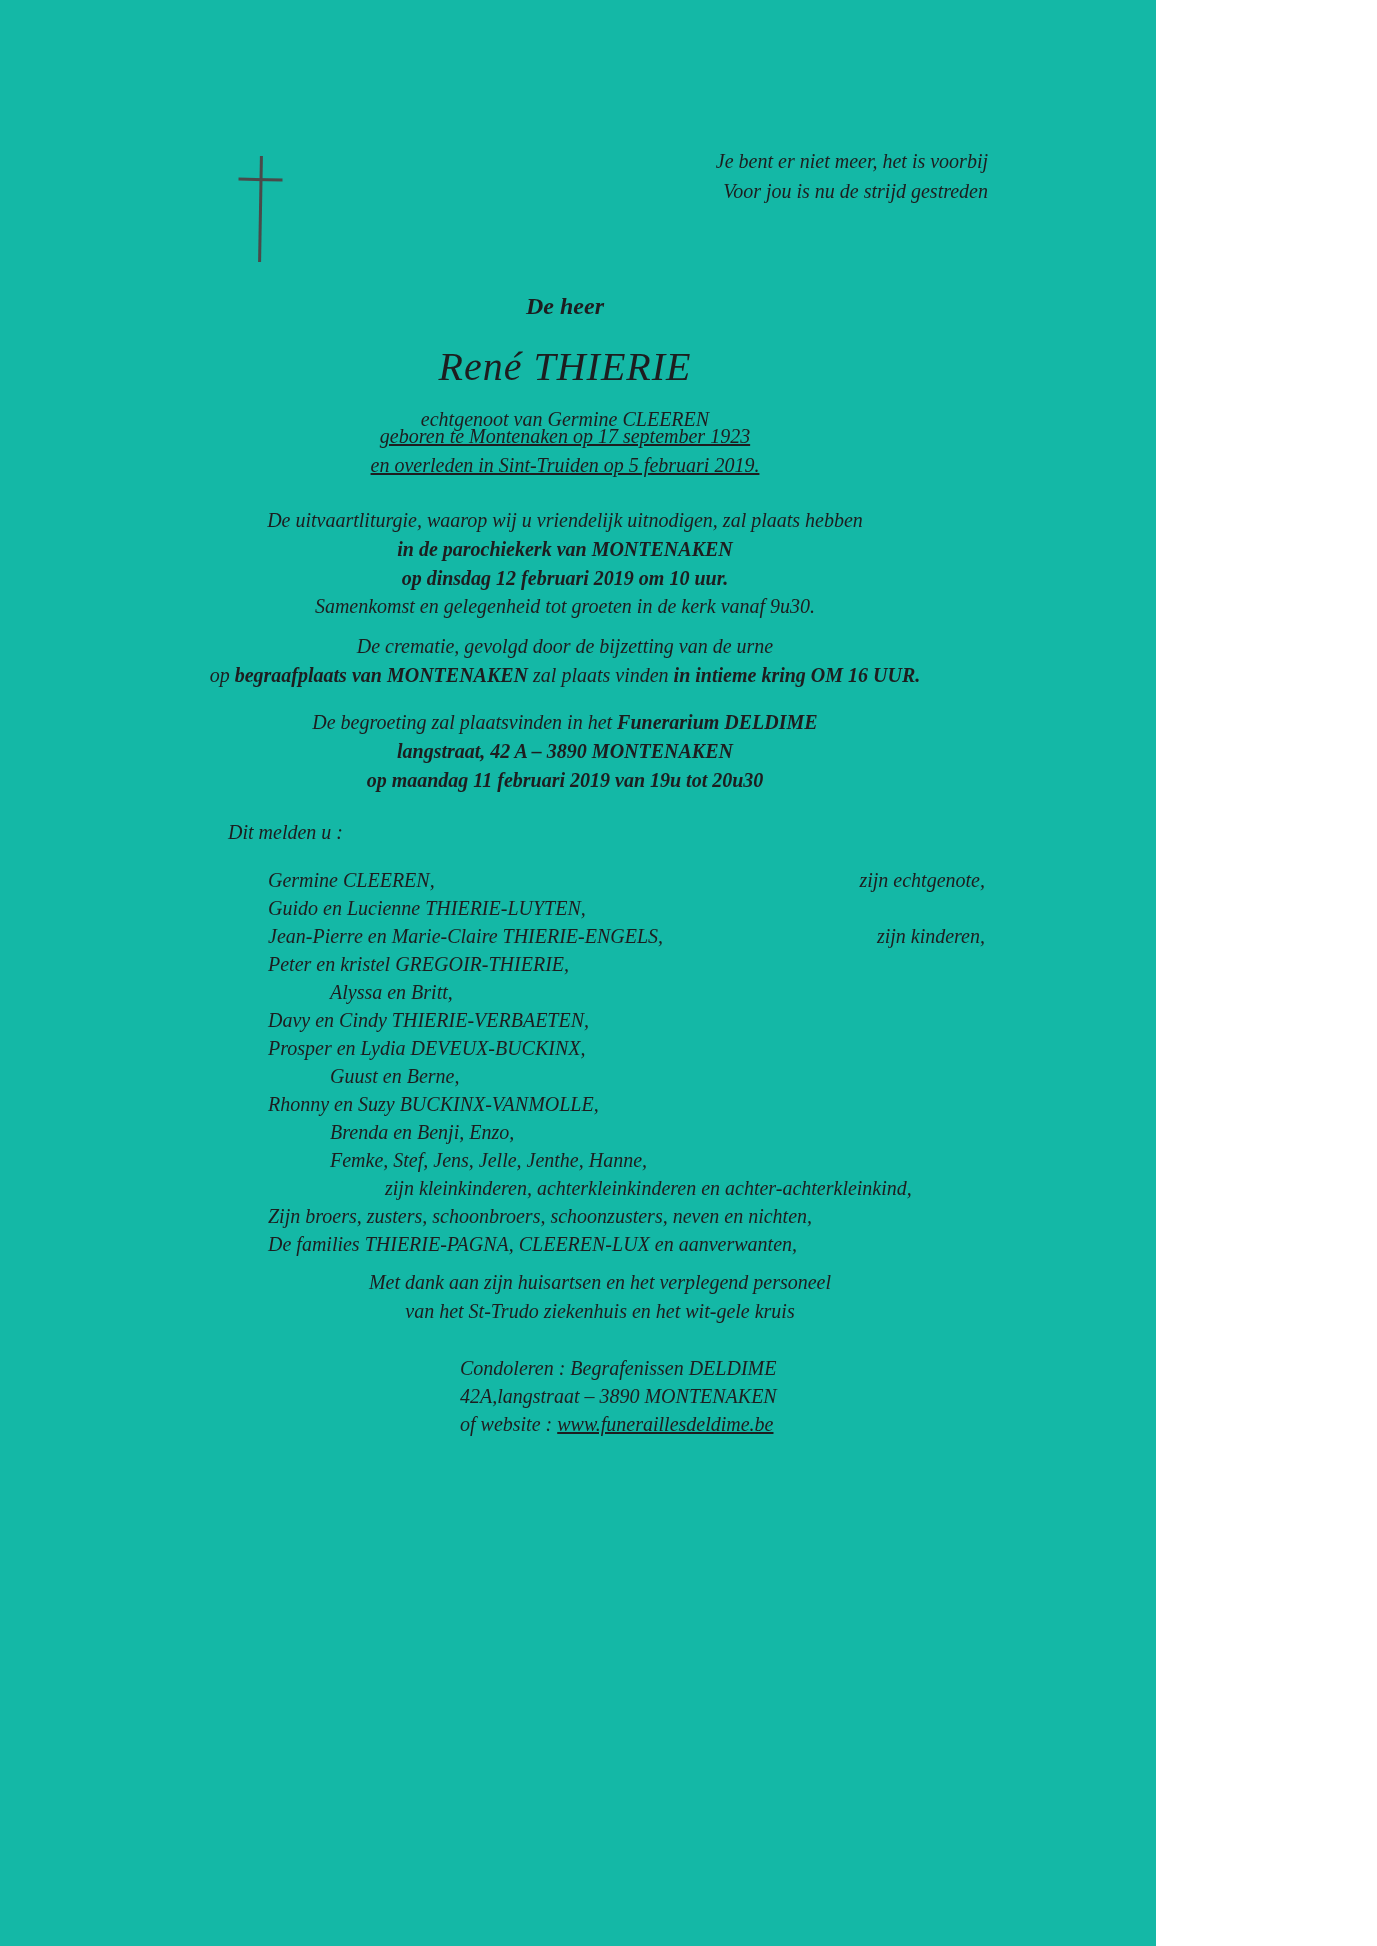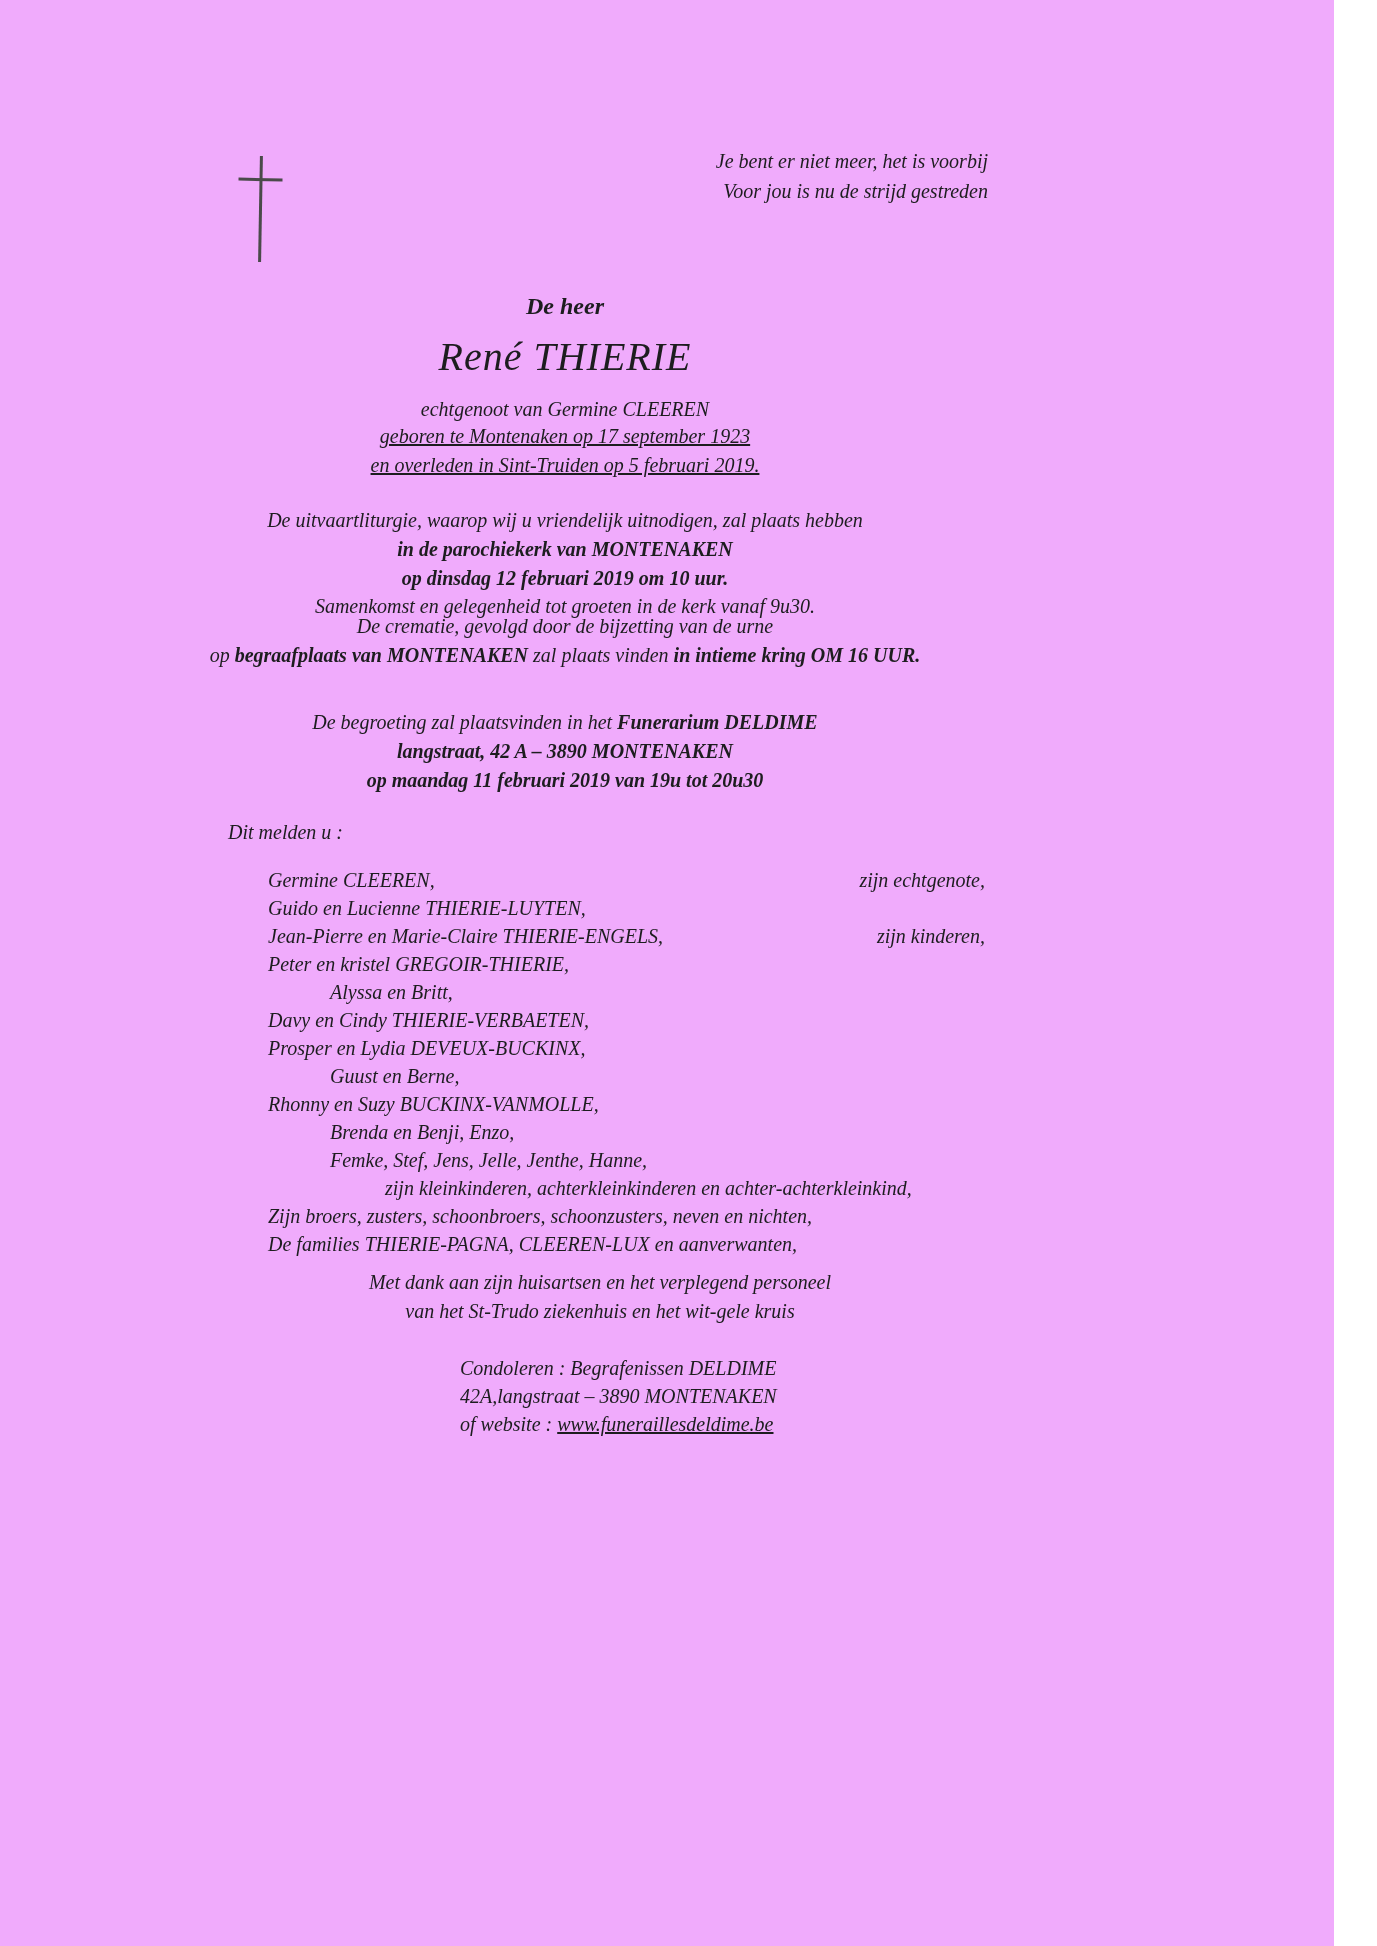--- a/index.html
+++ b/index.html
@@ -1,49 +1,49 @@
 <!DOCTYPE html>
 <html><head>
 <meta charset="utf-8">
 <style>
   html, body { margin: 0; padding: 0; background: #ffffff; }
   .page {
     position: relative;
-    width: 1334px;
+    width: 1156px;
     height: 1946px;
-    background: #f0abfc;
+    background: #14b8a6;
     font-family: "Liberation Serif", "DejaVu Serif", serif;
     font-style: italic;
     color: #1d1d1f;
     overflow: hidden;
   }
   .abs { position: absolute; }
   .center { text-align: center; }
 
   
   .cross { position: absolute; left: 238px; top: 156px; width: 44px; height: 106px; transform: rotate(1deg); }
   .cross-v { position: absolute; left: 21px; top: 0; width: 3px; height: 106px; background: #4a4a4a; }
   .cross-h { position: absolute; left: 0; top: 22px; width: 44px; height: 3px; background: #4a4a4a; }
 
   
   .poem { top: 146px; left: 480px; width: 508px; text-align: right; font-size: 20px; line-height: 30px; }
 
   
   .header { top: 292px; left: 135px; width: 860px; }
   .salutation { font-size: 24px; font-weight: bold; line-height: 28px; }
-  .deceased-name { font-size: 40px; line-height: 50px; margin-top: 12px; letter-spacing: 1px; }
+  .deceased-name { font-size: 40px; line-height: 50px; margin-top: 22px; letter-spacing: 1px; }
   .spouse-line { font-size: 20px; line-height: 26px; margin-top: 14px; }
 
   .t20 { font-size: 20px; line-height: 29px; }
   b, .bold { font-weight: bold; }
 
   .life { top: 422px; left: 135px; width: 860px; text-decoration: underline; }
   .liturgy { top: 506px; left: 100px; width: 930px; }
   .gathering { top: 592px; left: 100px; width: 930px; }
-  .cremation { top: 612px; left: 60px; width: 1010px; }
+  .cremation { top: 632px; left: 60px; width: 1010px; }
   .visitation { top: 708px; left: 100px; width: 930px; }
 
   .announce { top: 818px; left: 228px; font-size: 20px; line-height: 28px; }
 
   .family { top: 866px; left: 268px; width: 717px; font-size: 20px; }
   .fam-row { display: flex; justify-content: space-between; line-height: 28px; }
   .fam-left.indent-1 { margin-left: 62px; }
   .fam-left.indent-2 { margin-left: 117px; }
   .fam-right { text-align: left; white-space: nowrap; }
 

